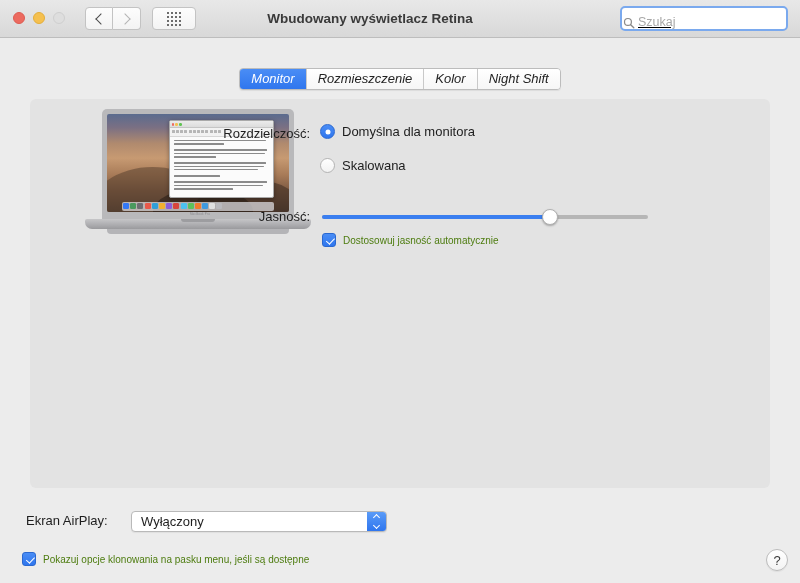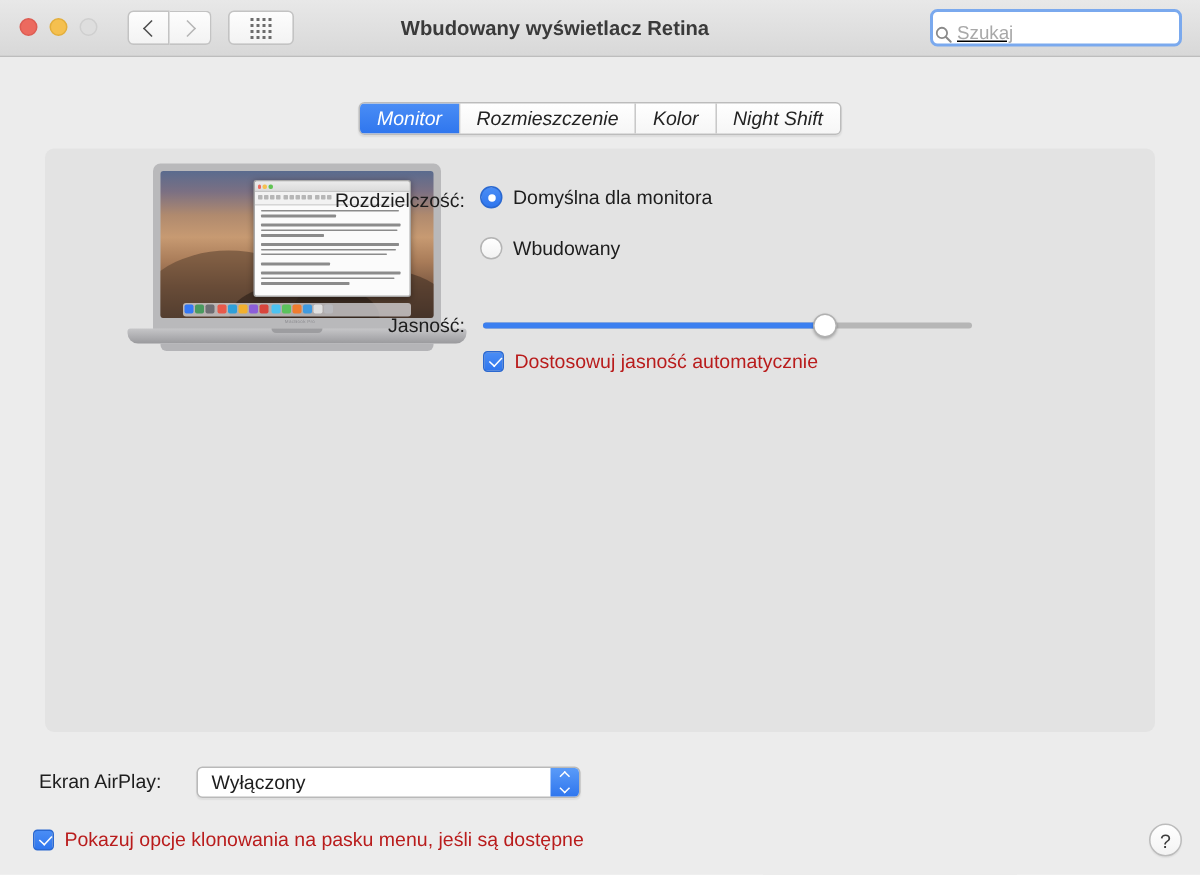--- a/index.html
+++ b/index.html
@@ -360,21 +360,21 @@
   }
   .checkbox.checked::after {
     content: "";
     position: absolute;
     left: 4.5px; top: 1.5px;
     width: 3.5px; height: 7px;
     border: solid #fff;
     border-width: 0 1.8px 1.8px 0;
     transform: rotate(43deg);
   }
-  .check-label { font-size: 13px; color: #b91c1c; }
+  .check-label { font-size: 10px; color: #4d7c0f; }
 
   
   #airplay-label {
     position: absolute;
     left: 26px; top: 513px;
     font-size: 13px;
     color: #1d1d1d;
   }
   #airplay-select {
     position: absolute;
@@ -573,21 +573,21 @@
 
     <div class="row-label" id="resolution-label">Rozdzielczość:</div>
 
     <div class="radio-row" id="radio-default">
       <span class="radio checked"></span>
       <span class="radio-label">Domyślna dla monitora</span>
     </div>
 
     <div class="radio-row" id="radio-scaled">
       <span class="radio"></span>
-      <span class="radio-label">Wbudowany</span>
+      <span class="radio-label">Skalowana</span>
     </div>
 
     <div class="row-label" id="brightness-label">Jasność:</div>
 
     <div id="slider">
       <div id="slider-track-bg"></div>
       <div id="slider-track-fill" style="width: 70%;"></div>
       <div id="slider-thumb" style="left: 70%;"></div>
     </div>
 

